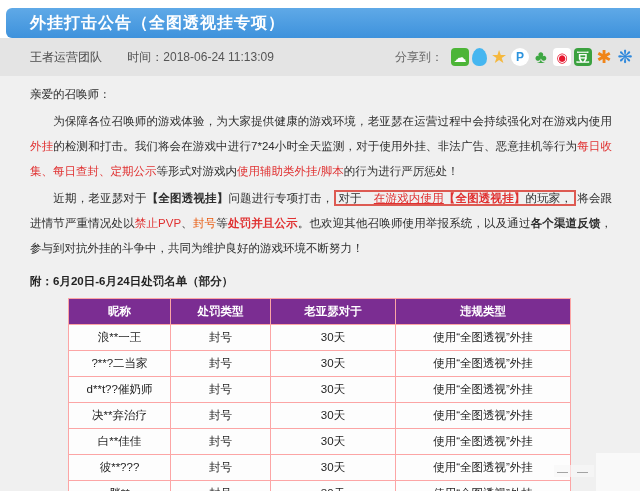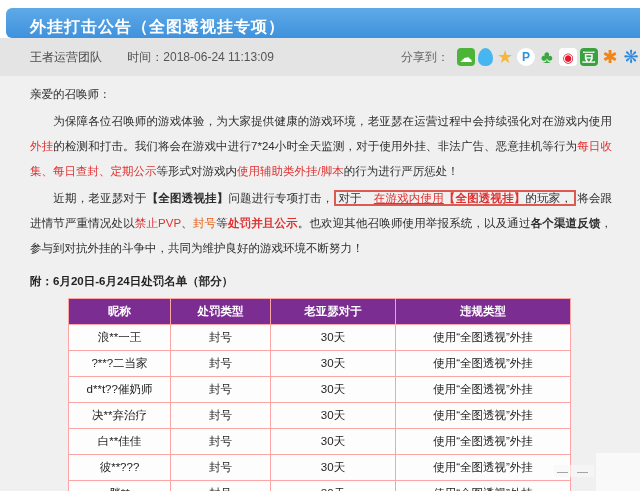--- a/index.html
+++ b/index.html
@@ -2,24 +2,24 @@
 <html><head>
 <meta charset="utf-8">
 <style>
   html,body{margin:0;padding:0;}
   body{font-family:"Liberation Sans","DejaVu Sans",sans-serif;}
   .page{position:relative;width:640px;height:491px;background:#ffffff;overflow:hidden;}
   
   .banner{margin:8px 0 0 6px;height:30px;border-radius:6px 0 0 6px;
     background:linear-gradient(#63acе8,#3e92dc);
     background:linear-gradient(#5fa9e7,#3e92dc);
-    display:flex;align-items:flex-end;padding-left:24px;}
+    display:flex;align-items:center;padding-left:24px;}
   .banner .title{color:#ffffff;font-size:16px;font-weight:bold;letter-spacing:1px;}
   
-  .meta{height:38px;background:#e4e4e4;display:flex;align-items:center;justify-content:space-between;padding:0 0 0 30px;}
+  .meta{height:38px;background:#e4e4e4;display:flex;align-items:center;justify-content:space-between;padding:0 6px 0 30px;}
   .meta-left{font-size:12px;color:#555;}
   .meta-left .team{margin-right:22px;color:#4a4a4a;}
   .share{display:flex;align-items:center;gap:3px;}
   .share-label{font-size:12px;color:#666;margin-right:5px;}
   .sicon{width:18px;height:18px;border-radius:4px;display:inline-flex;align-items:center;justify-content:center;
     font-size:13px;font-weight:bold;line-height:1;cursor:pointer;}
   .sicon.plain{background:transparent !important;font-size:18px;}
   .sicon.round{border-radius:50%;font-size:12px;}
   .sicon.penguin{border-radius:50% 50% 44% 44%/60% 60% 40% 40%;width:15px;height:18px;}
   

